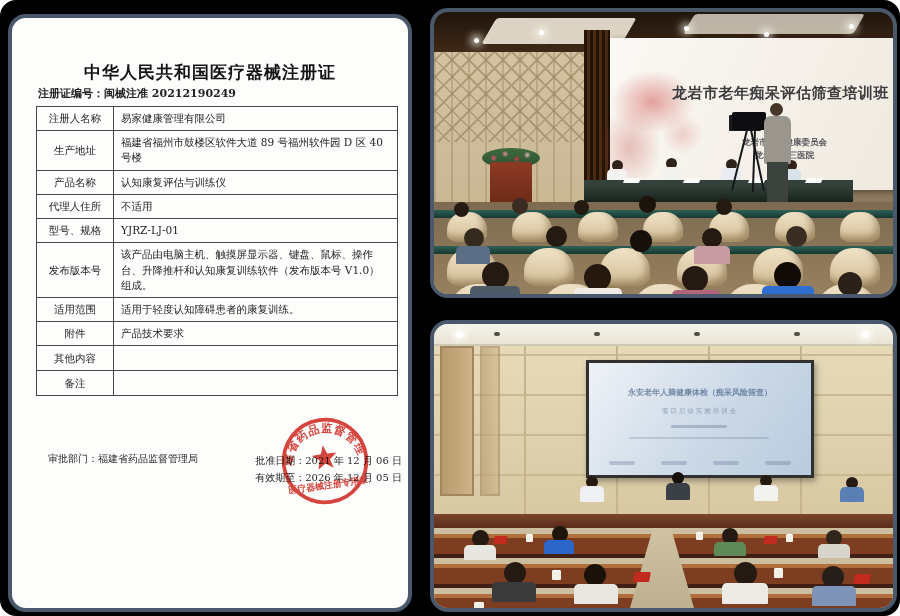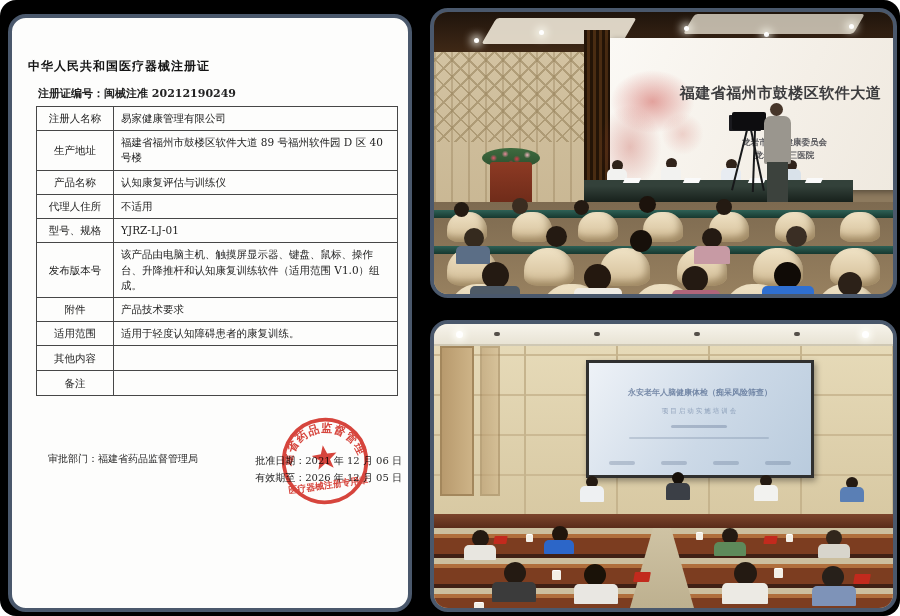--- a/index.html
+++ b/index.html
@@ -2,21 +2,21 @@
 <html><head>
 <meta charset="utf-8">
 <style>
   html,body{margin:0;padding:0;background:#ffffff;}
   .canvas{position:relative;width:900px;height:616px;background:#000;border-radius:16px;overflow:hidden;
           font-family:"DejaVu Sans","Liberation Sans",sans-serif;}
   .card{position:absolute;box-sizing:border-box;border:4px solid #4a586c;border-radius:18px;overflow:hidden;}
 
   
   .cert{left:8px;top:14px;width:404px;height:598px;background:#fdfdfc;font-family:"DejaVu Serif","Liberation Serif",serif;color:#1b1b1b;}
-  .cert-title{position:absolute;left:0;right:0;top:32px;font-size:12px;font-weight:bold;letter-spacing:1px;color:#141414;margin-left:16px;}
+  .cert-title{position:absolute;left:0;right:0;top:32px;text-align:center;font-size:17px;font-weight:bold;letter-spacing:1px;color:#141414;}
   .cert-regno{position:absolute;left:26px;top:68px;font-size:11px;font-weight:600;color:#222;}
   .cert-table{position:absolute;left:24px;top:88px;width:362px;border-collapse:collapse;font-size:10.5px;color:#1d1d1d;}
   .cert-table td{border:1px solid #474747;padding:4px 7px;line-height:1.45;vertical-align:middle;}
   .cert-table td.lbl{width:72px;text-align:center;padding:4px 2px;font-family:Liberation Serif, serif;}
   .cert-table tr.empty td{height:16px;}
   .cert-footer{position:absolute;left:36px;top:434px;width:354px;display:flex;justify-content:space-between;font-size:10px;color:#262626;}
   .cert-dates{text-align:left;line-height:17px;}
   .stamp{position:absolute;left:266px;top:396px;width:94px;height:94px;transform:rotate(-8deg);opacity:.92;mix-blend-mode:multiply;}
   .stamp svg{width:100%;height:100%;}
   .head{position:absolute;border-radius:50%;background:#241a12;}
@@ -134,29 +134,29 @@
         <tr>
             <td class="lbl">代理人住所</td>
             <td>不适用</td>
           </tr>
         <tr>
             <td class="lbl">型号、规格</td>
             <td>YJRZ-LJ-01</td>
           </tr>
         <tr>
             <td class="lbl">发布版本号</td>
-            <td>该产品由电脑主机、触摸屏显示器、键盘、鼠标、操作台、升降推杆和认知康复训练软件（适用范围 V1.0）组成。</td>
+            <td>该产品由电脑主机、触摸屏显示器、键盘、鼠标、操作台、升降推杆和认知康复训练软件（发布版本号 V1.0）组成。</td>
+          </tr>
+        <tr>
+            <td class="lbl">适用范围</td>
+            <td>适用于轻度认知障碍患者的康复训练。</td>
           </tr>
         <tr>
             <td class="lbl">附件</td>
             <td>产品技术要求</td>
-          </tr>
-        <tr>
-            <td class="lbl">适用范围</td>
-            <td>适用于轻度认知障碍患者的康复训练。</td>
           </tr>
         <tr class="empty">
             <td class="lbl">其他内容</td>
             <td></td>
           </tr>
         <tr class="empty">
             <td class="lbl">备注</td>
             <td></td>
           </tr>
       </tbody>
@@ -193,21 +193,21 @@
     <div class="pt-light" style="left:250px;top:14px;"></div>
     <div class="pt-light" style="left:330px;top:20px;"></div>
     <div class="pt-light" style="left:415px;top:12px;"></div>
 
     <div class="pt-wall"></div>
     <div class="pt-lattice"></div>
     <div class="pt-pillar"></div>
 
     <div class="pt-screen">
       <div class="pt-decor"></div>
-      <div class="pt-banner-title">福建省福州市鼓楼区软件大道</div>
+      <div class="pt-banner-title">龙岩市老年痴呆评估筛查培训班</div>
       <div class="pt-banner-sub">
         <div>龙岩市卫生健康委员会</div>
         <div>龙岩市第三医院</div>
       </div>
     </div>
 
     <div class="pt-flowers"></div>
     <div class="pt-podium"></div>
 
     <div class="spk-head" style="left:178px;top:148px;"></div>

